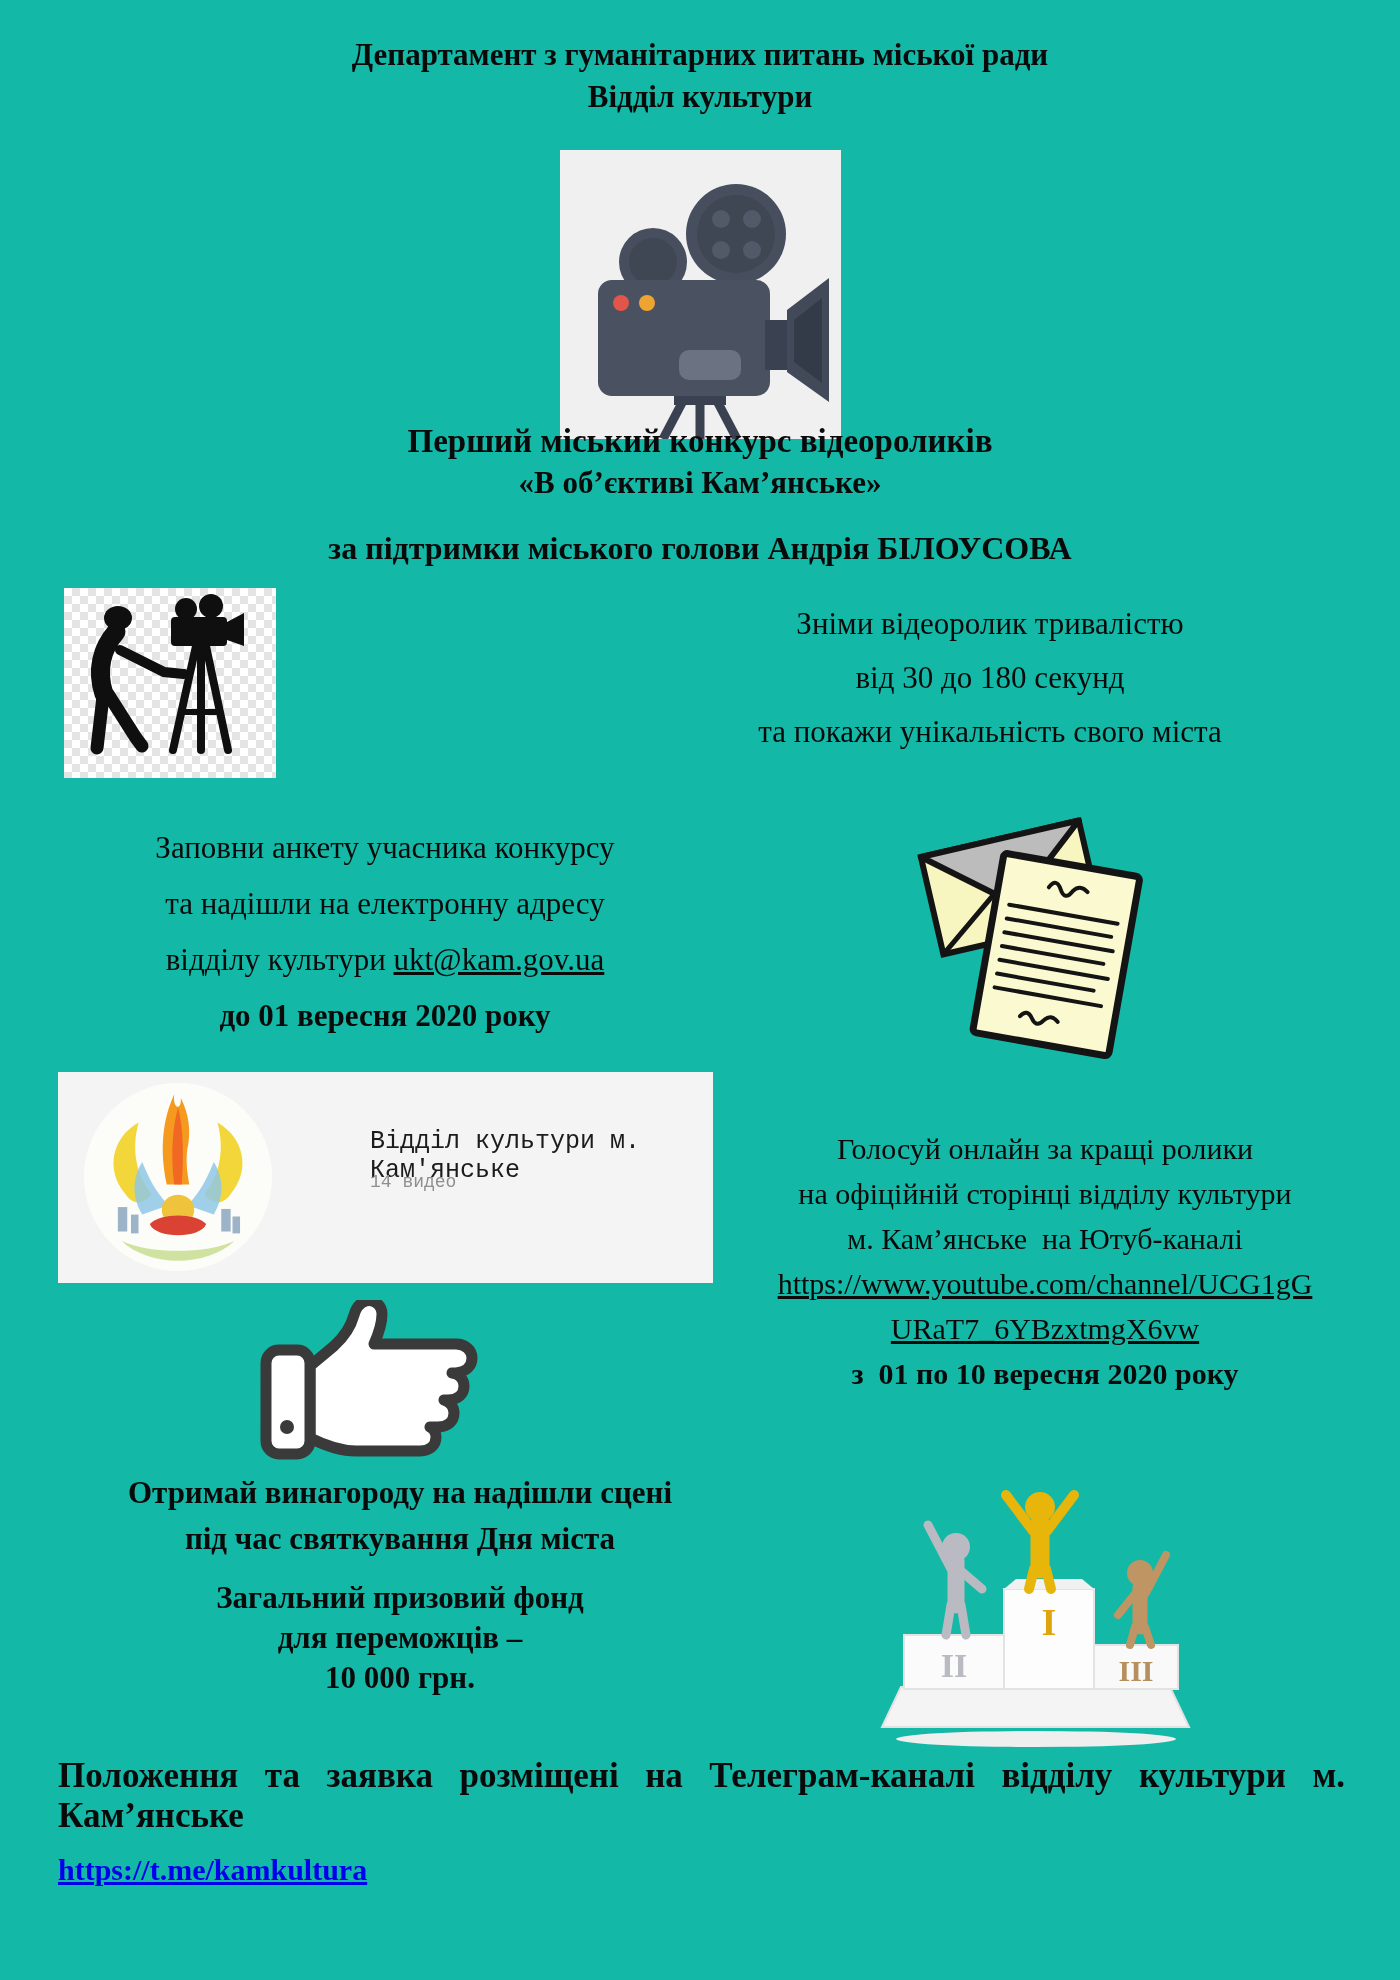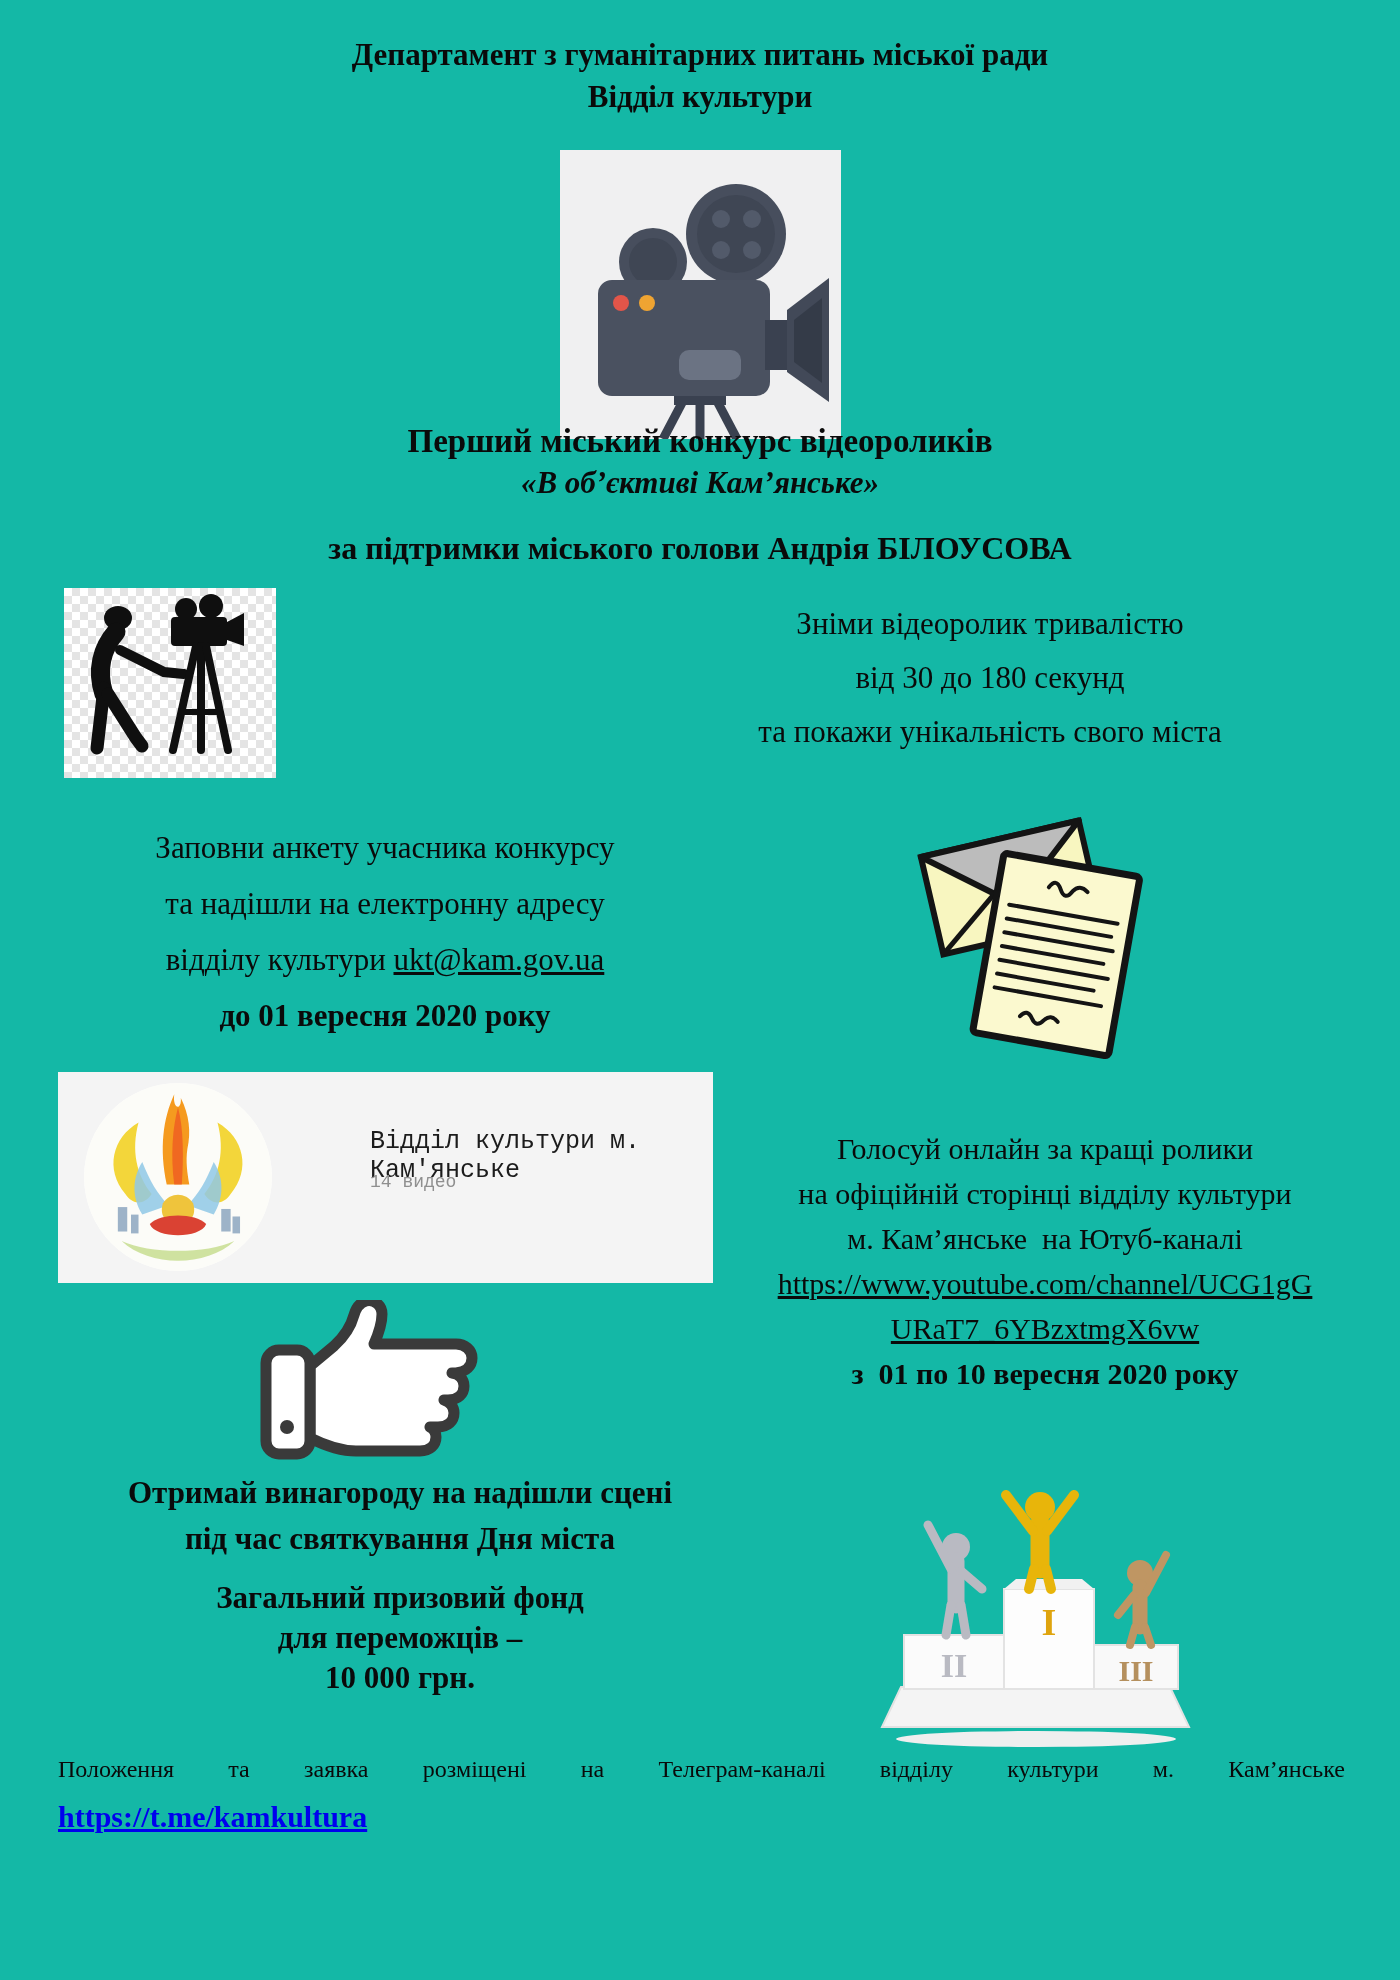--- a/index.html
+++ b/index.html
@@ -12,21 +12,21 @@
 
   
   .header{top:34px;left:0;width:100%;font-size:31px;font-weight:bold;line-height:42px;text-align:center;}
 
   
   .camera-box{left:560px;top:150px;width:281px;height:289px;background:#f0f0f1;}
 
   
   .title-block{top:420px;left:0;width:100%;text-align:center;}
   .title-main{font-size:33px;font-weight:bold;line-height:42px;}
-  .title-sub{font-size:31px;font-weight:bold;font-style:italic;line-height:42px;}
+  .title-sub{font-size:31px;font-weight:bold;line-height:42px;}
   .title-support{font-size:32px;font-weight:bold;margin-top:26px;}
 
   
   .cameraman-box{left:64px;top:588px;width:212px;height:190px;
     background-color:#ffffff;
     background-image:
       linear-gradient(45deg,#e4e4e4 25%,transparent 25%,transparent 75%,#e4e4e4 75%),
       linear-gradient(45deg,#e4e4e4 25%,transparent 25%,transparent 75%,#e4e4e4 75%);
     background-size:16px 16px;background-position:0 0,8px 8px;}
   .cameraman-box svg{position:absolute;left:0;top:0;}
@@ -51,21 +51,21 @@
   .thumb-box{left:252px;top:1300px;width:240px;height:170px;}
 
   .award-block{left:55px;top:1470px;width:690px;text-align:center;font-weight:bold;}
   .award-top{font-size:31px;line-height:46px;}
   .award-fund{margin-top:16px;font-size:31px;line-height:40px;}
 
   .podium-box{left:868px;top:1455px;width:335px;height:305px;}
 
   
   .footer{left:58px;top:1756px;width:1287px;}
-  .footer-text{font-size:24px;font-weight:normal;text-align:justify;text-align-last:justify;}
+  .footer-text{font-size:35px;font-weight:bold;text-align:justify;text-align-last:justify;}
   .footer-link{display:inline-block;margin-top:17px;font-size:30px;font-weight:bold;color:#0000ee;text-decoration:underline;}
 </style>
 </head>
 <body>
 
 <div class="page">
 
   <div class="abs header">
     <div>Департамент з гуманітарних питань міської ради</div>
     <div>Відділ культури</div>

